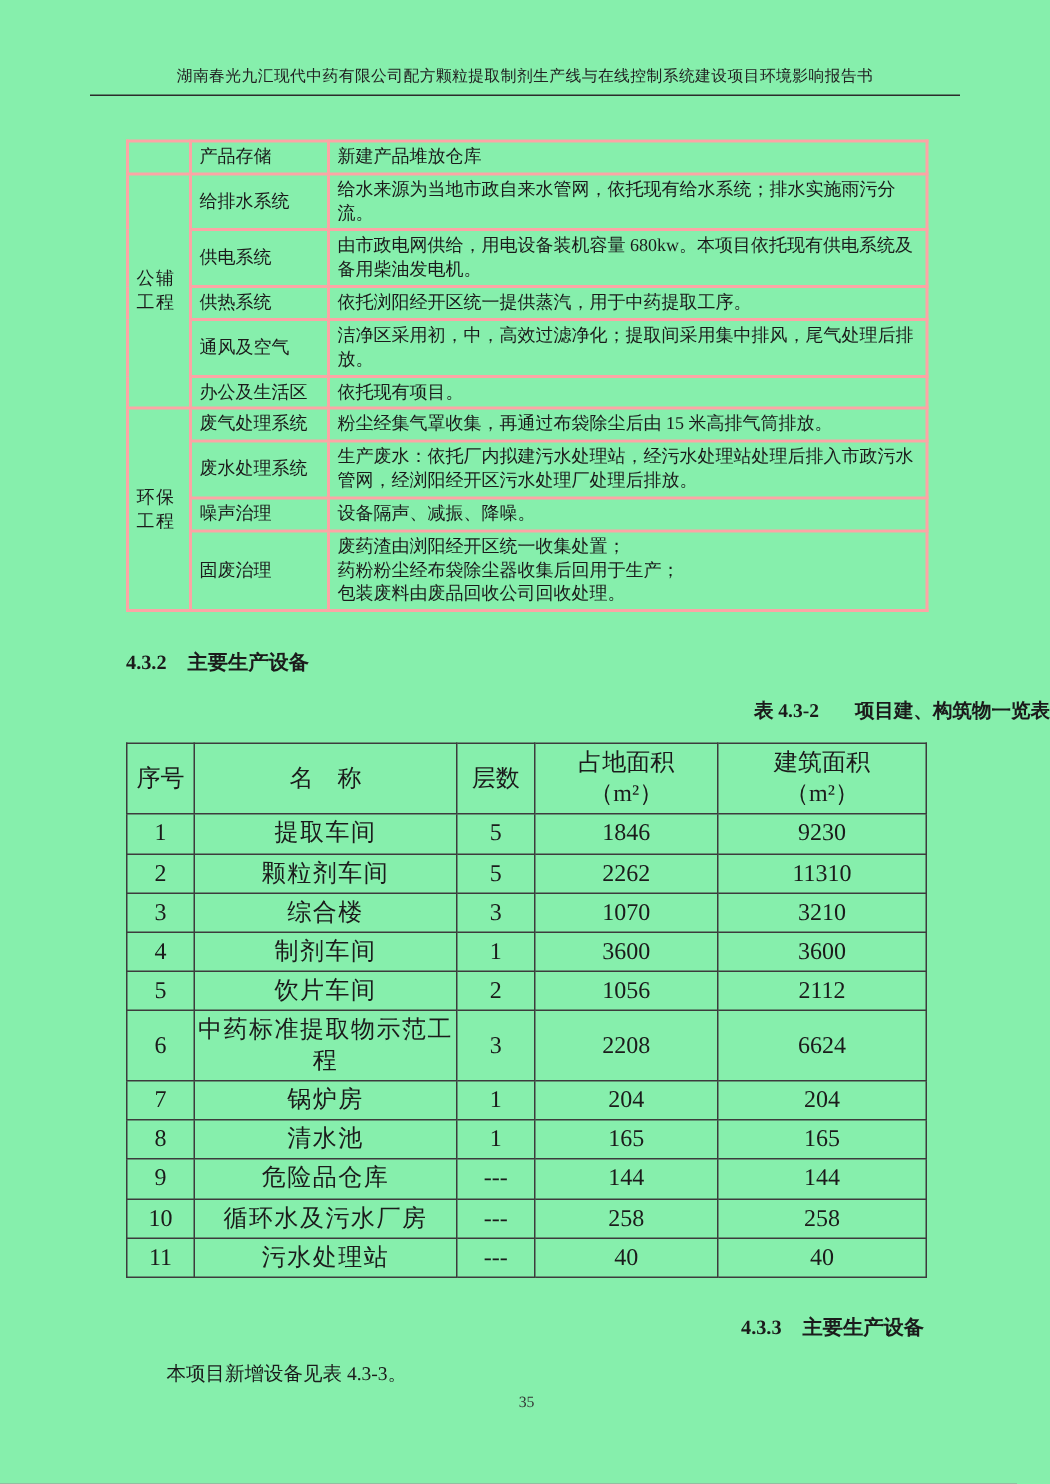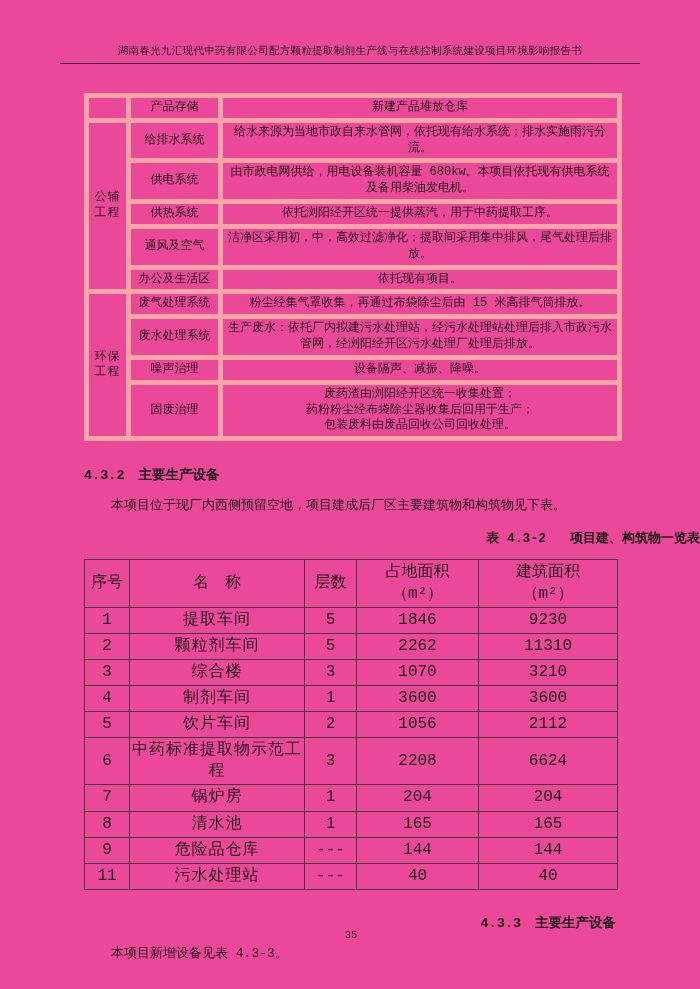--- a/index.html
+++ b/index.html
@@ -1,45 +1,45 @@
 <!DOCTYPE html>
 <html><head>
 <meta charset="utf-8">
 <style>
   * { margin:0; padding:0; box-sizing:border-box; }
   html,body { background:#9a9a9a; }
   .page {
     position:relative;
     width:700px; height:989px;
     margin:0 auto;
-    background:#ec4899;
+    background:#86efac;
     color:#1b1b1b;
-    font-family:Liberation Mono, monospace;
+    font-family:Liberation Serif, serif;
     overflow:hidden;
   }
   
   .doc-header {
     margin:44px 60px 0 60px;
     padding-bottom:5px;
     border-bottom:1.5px solid #2b2b2b;
     text-align:center;
     font-size:10.5px;
     letter-spacing:0.3px;
     color:#222;
   }
   
   table { border-collapse:collapse; table-layout:fixed; }
   .t1 {
     margin:29px 0 0 84px;
     width:533px;
     font-size:12px;
   }
   .t1 td {
-    border:5px solid #fca5a5;
-    text-align:center;
+    border:2px solid #fca5a5;
+    text-align:left;
     vertical-align:middle;
     padding:2px 5px;
     line-height:1.32;
     white-space:pre-line;
   }
   .t1 .grp { letter-spacing:1px; }
   
   .sec-heading {
     margin:25px 84px 0 84px;
     font-size:13.5px;
@@ -147,21 +147,20 @@
 药粉粉尘经布袋除尘器收集后回用于生产；
 包装废料由废品回收公司回收处理。</td>
       </tr>
     </tbody>
   </table>
 
   <div class="sec-heading">
     <span class="sec-num">4.3.2</span><span>主要生产设备</span>
   </div>
 
-  <div class="body-para">本项目位于现厂内西侧预留空地，项目建成后厂区主要建筑物和构筑物见下表。</div>
 
   <div class="table-caption">
     <span class="cap-label">表 4.3-2</span><span>项目建、构筑物一览表</span>
   </div>
 
   <table class="t2">
     <colgroup>
         <col style="width:45px">
         <col style="width:175px">
         <col style="width:52px">
@@ -237,20 +236,27 @@
         <td>165</td>
       </tr>
       <tr>
         <td>9</td>
         <td class="name-cell">危险品仓库</td>
         <td>---</td>
         <td>144</td>
         <td>144</td>
       </tr>
       <tr>
+        <td>10</td>
+        <td class="name-cell">循环水及污水厂房</td>
+        <td>---</td>
+        <td>258</td>
+        <td>258</td>
+      </tr>
+      <tr>
         <td>11</td>
         <td class="name-cell">污水处理站</td>
         <td>---</td>
         <td>40</td>
         <td>40</td>
       </tr>
     </tbody>
   </table>
 
   <div class="sec-heading" style="margin-top:24px;text-align:right;">

